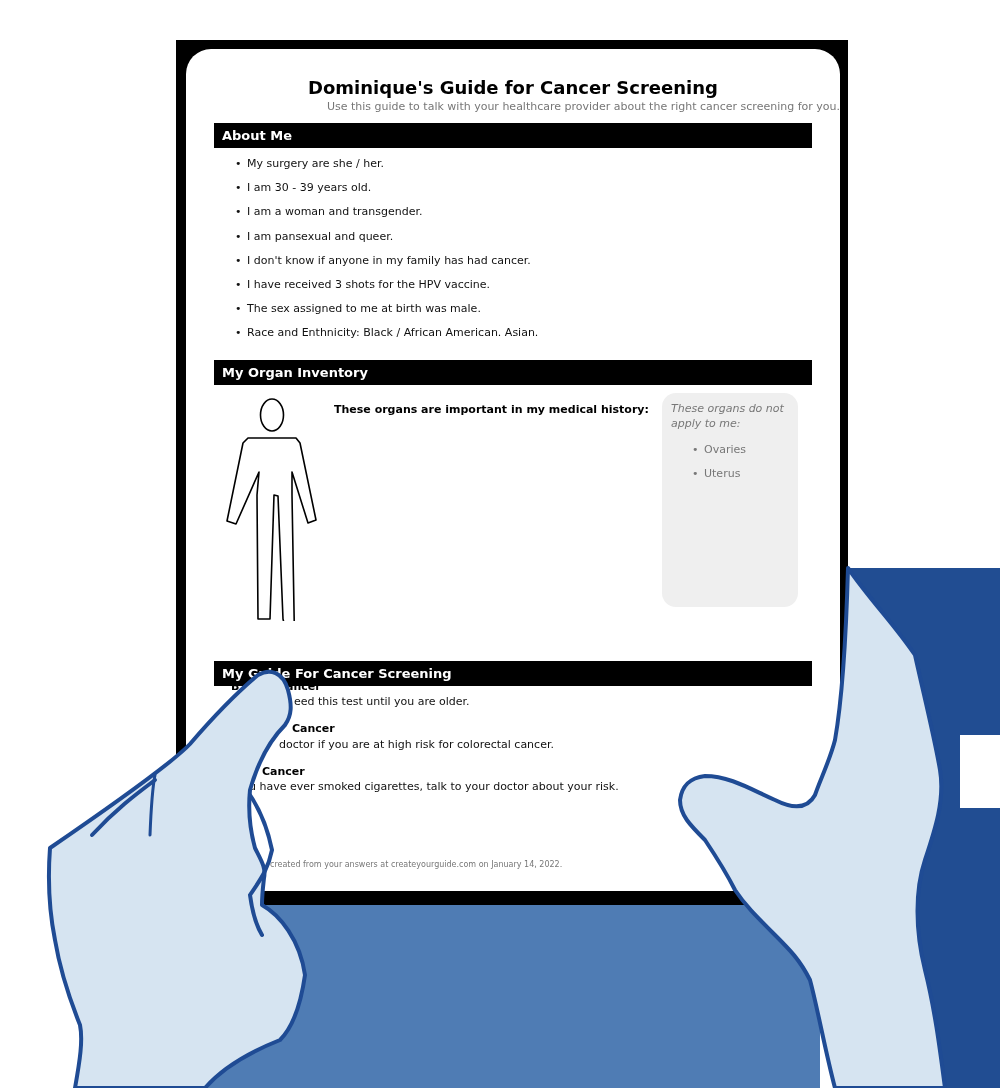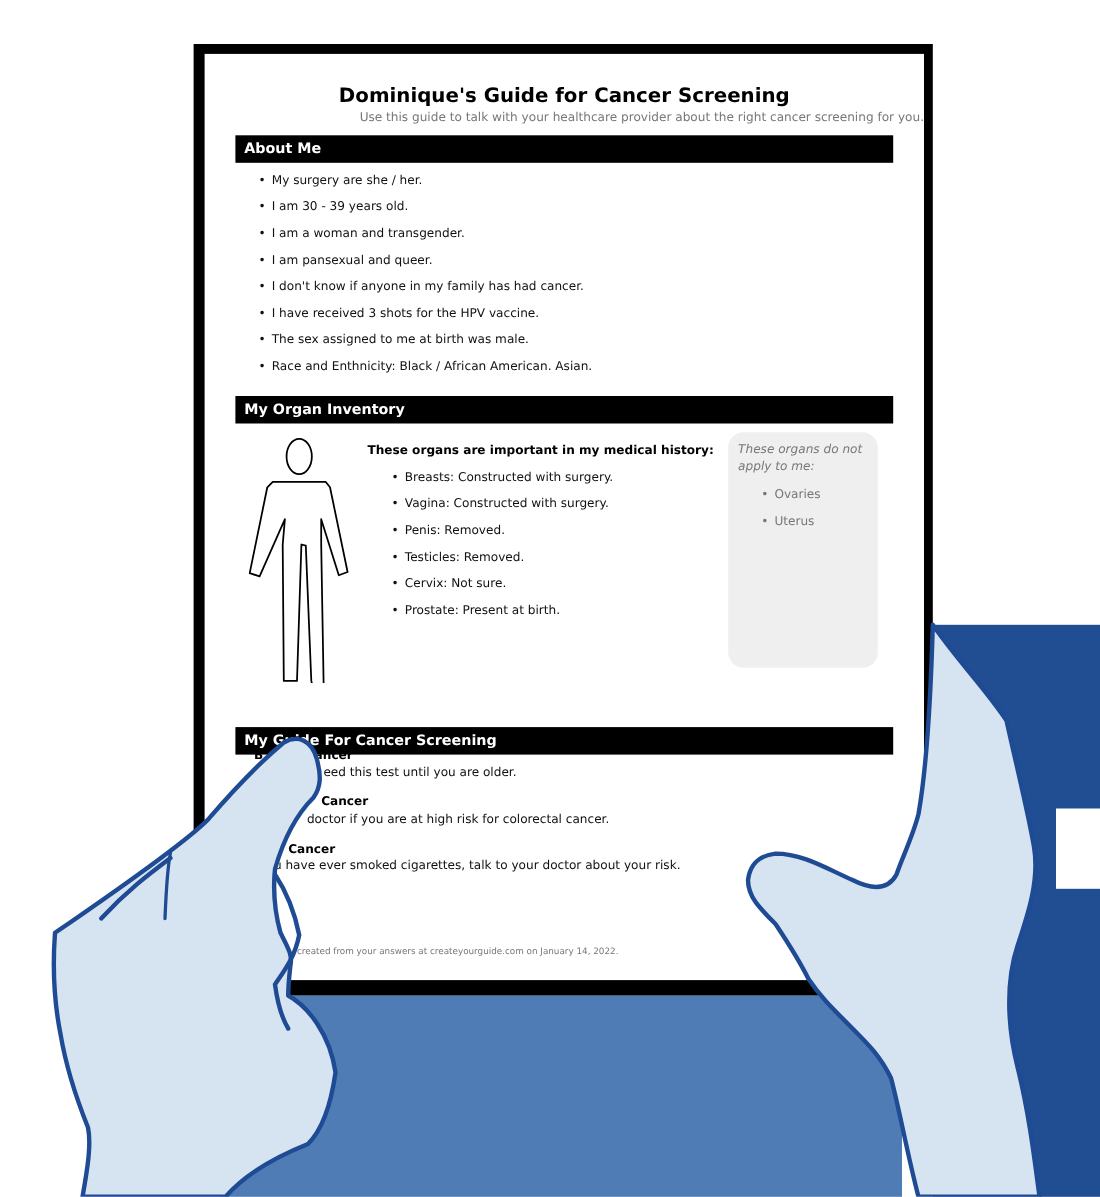--- a/index.html
+++ b/index.html
@@ -19,21 +19,21 @@
   #right-notch {
     position: absolute; left: 960px; top: 735px; width: 40px; height: 73px;
     background: #ffffff;
   }
   #bezel {
     position: absolute; left: 176px; top: 40px; width: 672px; height: 865px;
     background: #000000;
   }
   #screen {
     position: absolute; left: 186px; top: 49px; width: 654px; height: 842px;
-    background: #ffffff; overflow: hidden;
+    background: #ffffff; overflow: hidden; border-radius: 25px;
   }
   .doc-title {
     position: absolute; left: 0; width: 654px; top: 28px;
     text-align: center; font-size: 18px; font-weight: bold; color: #000;
   }
   .doc-subtitle {
     position: absolute; left: 0; width: 654px; top: 51px;
     text-align: right; font-size: 11px; color: #777;
   }
   .section-bar {
@@ -89,28 +89,20 @@
   </ul>
 
   <div class="section-bar" style="top:311px;">My Organ Inventory</div>
 
   <svg style="position:absolute; left:38px; top:348px;" width="96" height="224" viewBox="0 0 96 224">
     <ellipse cx="48" cy="18" rx="11.5" ry="16" fill="#fff" stroke="#000" stroke-width="1.6"></ellipse>
     <path d="M24 41 L72 41 L76 46 L92 123 L84 126 L68 75 L68 98 L71 270 L59 222 L54 99 L50 98 L46 222 L34 222 L33 98 L35 75 L12 127 L3 124 L19 46 Z" fill="#fff" stroke="#000" stroke-width="1.6" stroke-linejoin="round"></path>
   </svg>
 
   <div class="organ-heading">These organs are important in my medical history:</div>
-  <ul class="bullets" style="left:170px; top:378px;">
-    <li>Breasts: Constructed with surgery.</li>
-    <li>Vagina: Constructed with surgery.</li>
-    <li>Penis: Removed.</li>
-    <li>Testicles: Removed.</li>
-    <li>Cervix: Not sure.</li>
-    <li>Prostate: Present at birth.</li>
-  </ul>
 
   <div class="na-box">
     <div class="na-title">These organs do not apply to me:</div>
     <ul class="bullets" style="left:30px; top:50px;">
       <li>Ovaries</li>
       <li>Uterus</li>
     </ul>
   </div>
 
   <div class="section-bar" style="top:592px;margin-top:20px;">My Guide For Cancer Screening</div>

